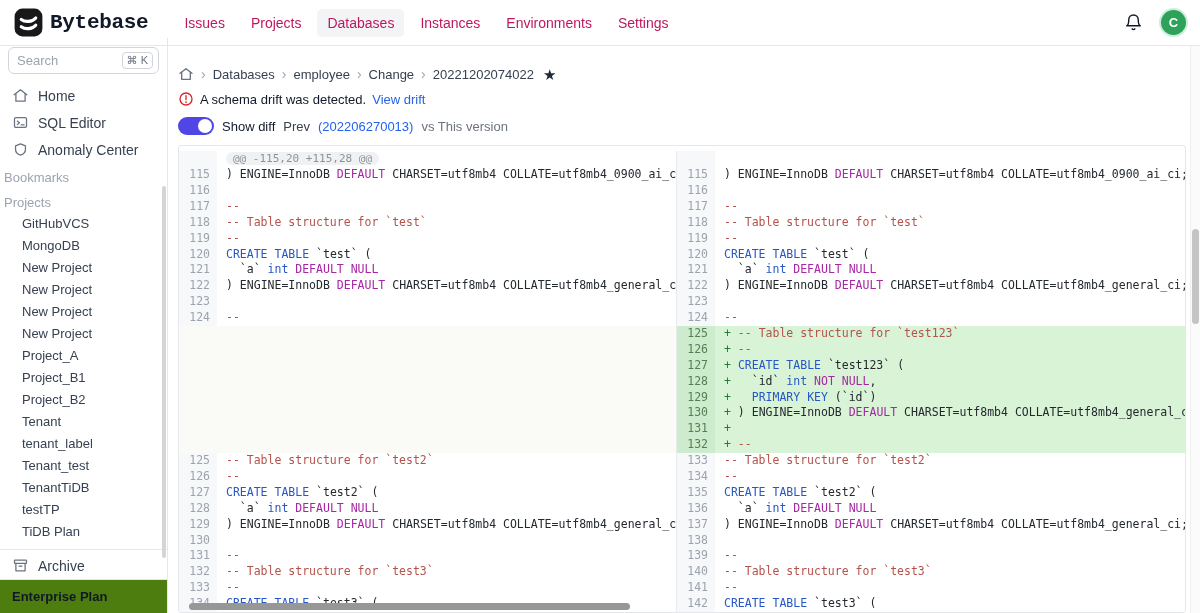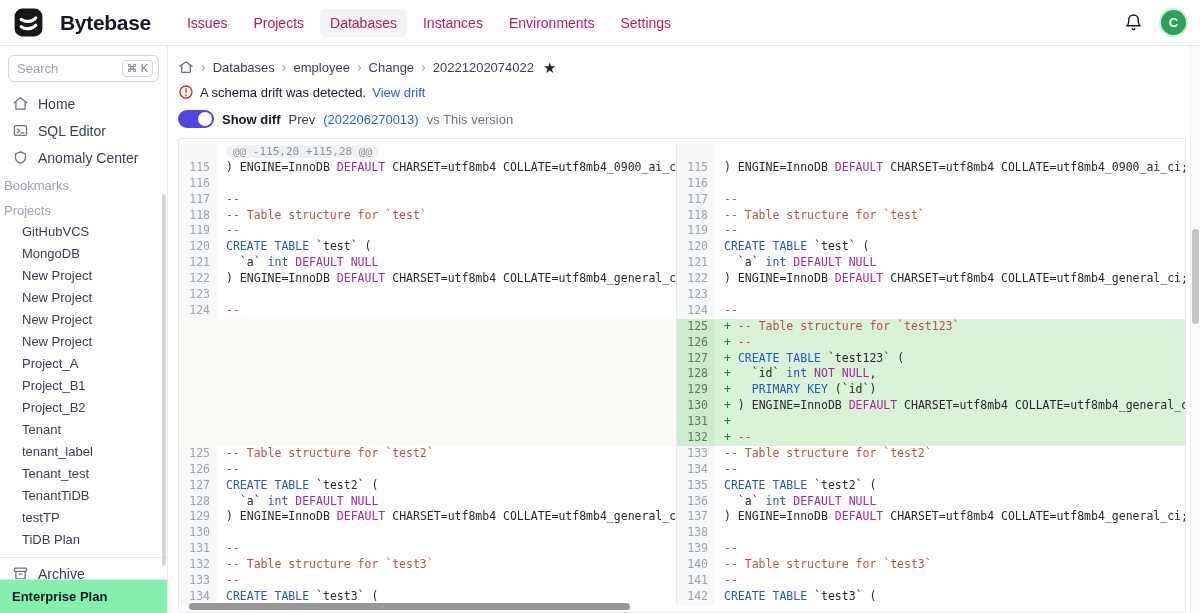--- a/index.html
+++ b/index.html
@@ -1,63 +1,63 @@
 <!DOCTYPE html>
 <html><head>
 <meta charset="utf-8">
 <style>
   * { box-sizing: border-box; margin: 0; padding: 0; }
   html, body { width: 1200px; height: 613px; overflow: hidden; background: #fff;
     font-family: "Liberation Sans", sans-serif; color: #1f2937; }
 
   
   .topbar { height: 46px; border-bottom: 1px solid #e5e7eb; display: flex; align-items: center; padding: 0 14px; }
-  .logo { display: flex; align-items: center; gap: 17px; }
+  .logo { display: flex; align-items: center; gap: 7px; font-family: Liberation Mono, monospace; }
   .logo-mark { width: 29px; height: 29px; }
   .logo-text { font-size: 21px; font-weight: 700; color: #111827; letter-spacing: -0.3px; }
   .topnav { display: flex; align-items: center; margin-left: 26px; gap: 6px; }
   .nav-item { font-size: 14px; color: #be185d; padding: 6px 10px; border-radius: 5px; cursor: pointer; }
   .nav-item.active { background: #f3f4f6; }
   .topbar-right { margin-left: auto; display: flex; align-items: center; gap: 18px; }
   .bell { width: 19px; height: 19px; cursor: pointer; }
   .avatar { width: 25px; height: 25px; border-radius: 50%; background: #2ea15a; color: #fff; font-size: 13px;
     font-weight: 700; display: flex; align-items: center; justify-content: center; box-shadow: 0 0 0 2px #cdeedd; cursor: pointer; }
 
   
-  .body-wrap { display: flex; height: 567px; position: relative; }
+  .body-wrap { display: flex; height: 567px; position: relative; align-items: flex-end; }
 
   
   .sidebar { width: 168px; border-right: 1px solid #e5e7eb; display: flex; flex-direction: column; position: relative; flex: none; }
   .search-box { margin: 9px 8px 8px; border: 1px solid #d1d5db; border-radius: 6px; height: 27px;
     display: flex; align-items: center; justify-content: space-between; padding: 0 5px 0 8px; cursor: text; }
   .search-ph { color: #9ca3af; font-size: 13px; }
   .kbd { border: 1px solid #d1d5db; border-radius: 4px; font-size: 11px; padding: 1px 4px; color: #6b7280; background: #fff; }
   .side-scroll { flex: 1; overflow: hidden; position: relative; }
   .side-item { display: flex; align-items: center; gap: 9px; padding: 5px 12px; font-size: 14px; color: #374151; cursor: pointer; }
   .side-item svg { flex: none; }
   .side-section { padding: 7px 4px 3px; font-size: 13px; color: #9ca3af; }
   .proj-item { padding: 3px 12px 3px 22px; font-size: 13px; color: #374151; line-height: 16px; cursor: pointer;
     white-space: nowrap; overflow: hidden; }
   .side-divider { border-top: 1px solid #e5e7eb; margin: 6px 0 2px; }
   .side-scrollbar { position: absolute; right: 1px; top: 104px; width: 4px; height: 372px; background: #d5d5d5; border-radius: 2px; }
-  .plan-bar { border-top: 1px solid #e5e7eb; padding: 9px 12px; font-size: 13px; font-weight: 700; color: #111827; background: #86efac; }
+  .plan-bar { border-top: 1px solid #e5e7eb; padding: 9px 12px; font-size: 13px; font-weight: 700; color: #111827; background: #4d7c0f; }
 
   
   .main { flex: 1; padding: 0 14px 0 10px; display: flex; flex-direction: column; overflow: hidden; }
   .breadcrumb { display: flex; align-items: center; gap: 7px; margin-top: 13px; font-size: 13px; }
   .bc-item { color: #374151; font-weight: 500; cursor: pointer; }
   .bc-sep { color: #9ca3af; font-size: 14px; }
   .bc-star { font-size: 15px; color: #1f2937; margin-left: 2px; cursor: pointer; line-height: 1; }
   .drift-row { display: flex; align-items: center; gap: 6px; margin-top: 9px; font-size: 13px; }
   .drift-text { color: #111827; font-weight: 500; }
   .drift-link { color: #2563eb; cursor: pointer; }
   .toggle-row { display: flex; align-items: center; gap: 8px; margin-top: 10px; font-size: 13px; }
   .toggle { width: 36px; height: 18px; border-radius: 9px; background: #4f46e5; position: relative; cursor: pointer; flex: none; }
   .toggle::after { content: ''; position: absolute; right: 2px; top: 2px; width: 14px; height: 14px; border-radius: 50%; background: #fff; }
-  .toggle-label { font-weight: 700; color: #111827; }
+  .toggle-label { font-weight: 400; color: #111827; }
   .prev-label { color: #374151; }
   .prev-version { color: #2563eb; cursor: pointer; }
   .vs-text { color: #6b7280; }
 
   
   .diff-panel { margin-top: 10px; border: 1px solid #e5e7eb; border-radius: 3px; flex: 1; overflow: hidden;
     position: relative; padding-top: 5px; background: #fff; }
   .drow { display: flex; height: 15.9px; line-height: 15.9px; font-family: "DejaVu Sans Mono", monospace;
     font-size: 11.5px; white-space: pre; color: #24292f; }
   .gl, .gr { flex: 0 0 38px; text-align: right; padding-right: 7px; color: #9ca3af; background: #f7f8fa; overflow: hidden; }

